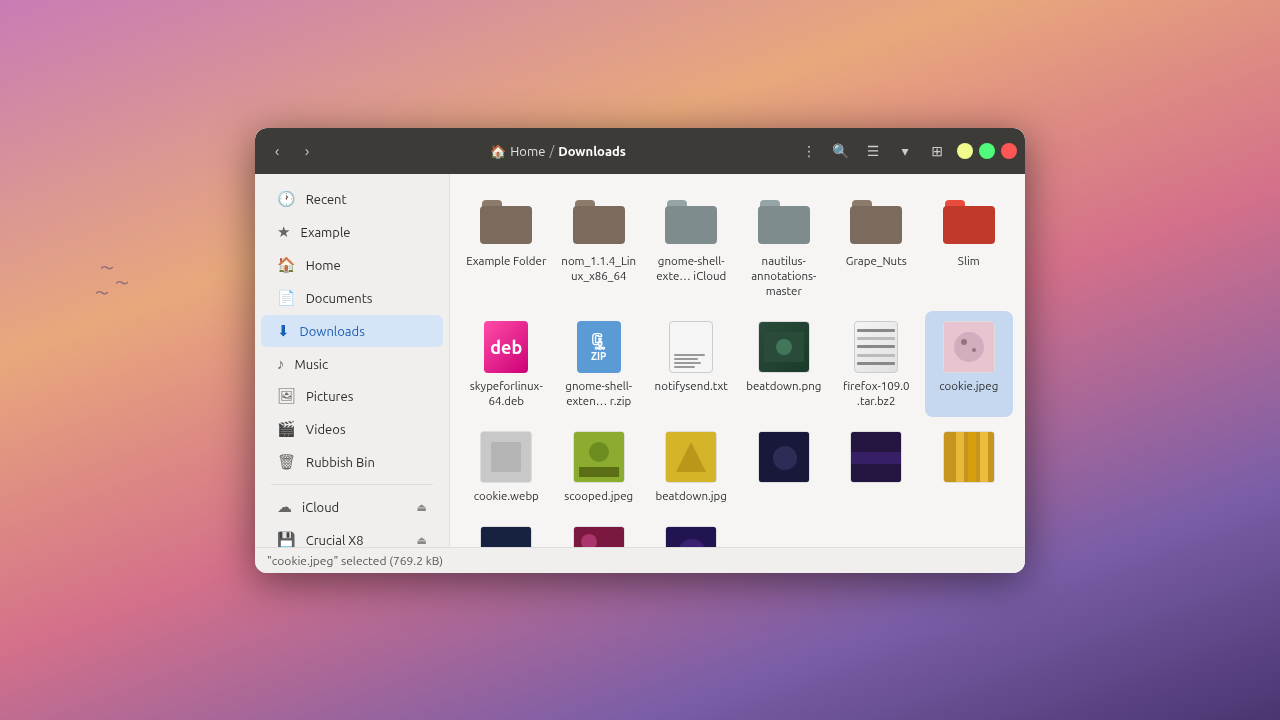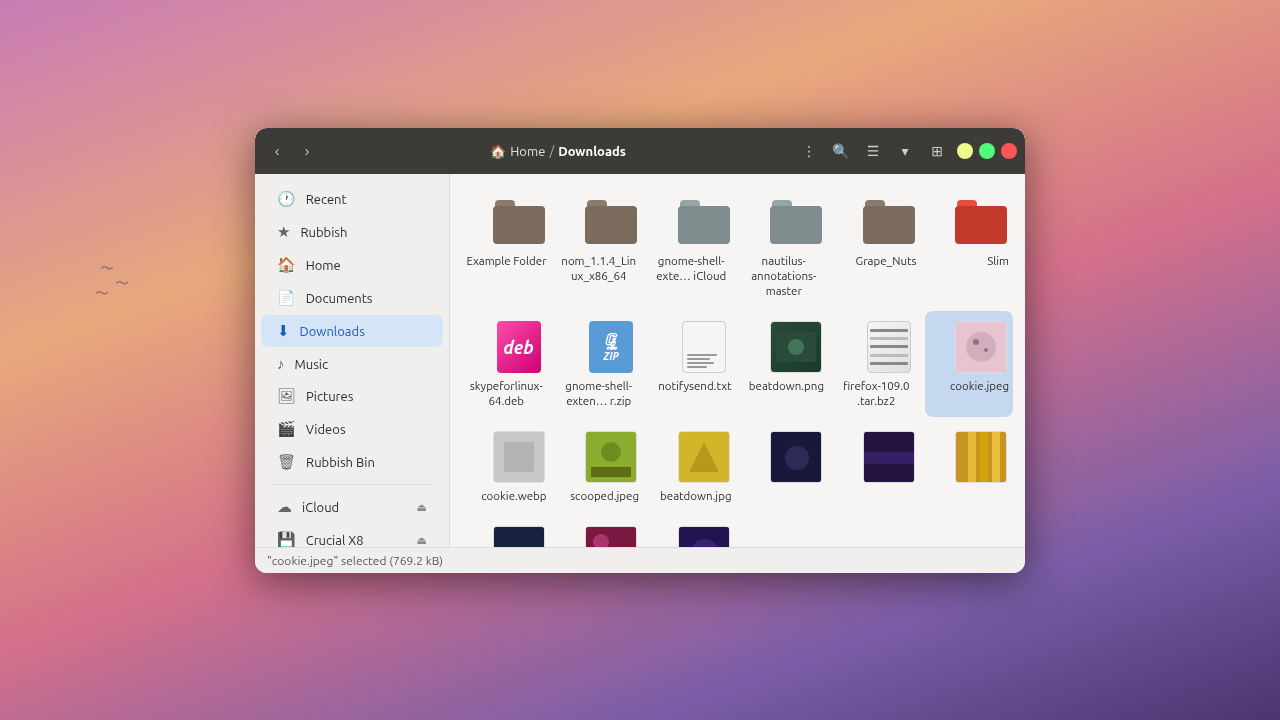--- a/index.html
+++ b/index.html
@@ -170,36 +170,35 @@
       background: #f6f5f4;
     }
     .file-grid {
       display: grid;
       grid-template-columns: repeat(6, 1fr);
       gap: 4px;
     }
     .file-item {
       display: flex;
       flex-direction: column;
-      align-items: flex-end;
+      align-items: center;
       padding: 8px 4px;
       border-radius: 8px;
       cursor: pointer;
       min-width: 0;
     }
     .file-item.selected { background: rgba(53, 132, 228, 0.25); }
     .file-icon {
       width: 56px;
       height: 56px;
       display: flex;
       align-items: center;
       justify-content: center;
       margin-bottom: 4px;
       position: relative;
-      font-style: italic;
     }
     .folder-icon {
       width: 52px;
       height: 44px;
       position: relative;
     }
     .folder-body {
       width: 52px;
       height: 38px;
       border-radius: 4px;
@@ -365,21 +364,21 @@
   <div class="main-content">
 
     <div class="sidebar">
       <div class="sidebar-section">
         <div class="sidebar-item">
           <span class="sidebar-item-icon">🕐</span>
           <span>Recent</span>
         </div>
         <div class="sidebar-item">
           <span class="sidebar-item-icon">★</span>
-          <span>Rubbish</span>
+          <span>Example</span>
         </div>
         <div class="sidebar-item">
           <span class="sidebar-item-icon">🏠</span>
           <span>Home</span>
         </div>
         <div class="sidebar-item">
           <span class="sidebar-item-icon">📄</span>
           <span>Documents</span>
         </div>
         <div class="sidebar-item active">

